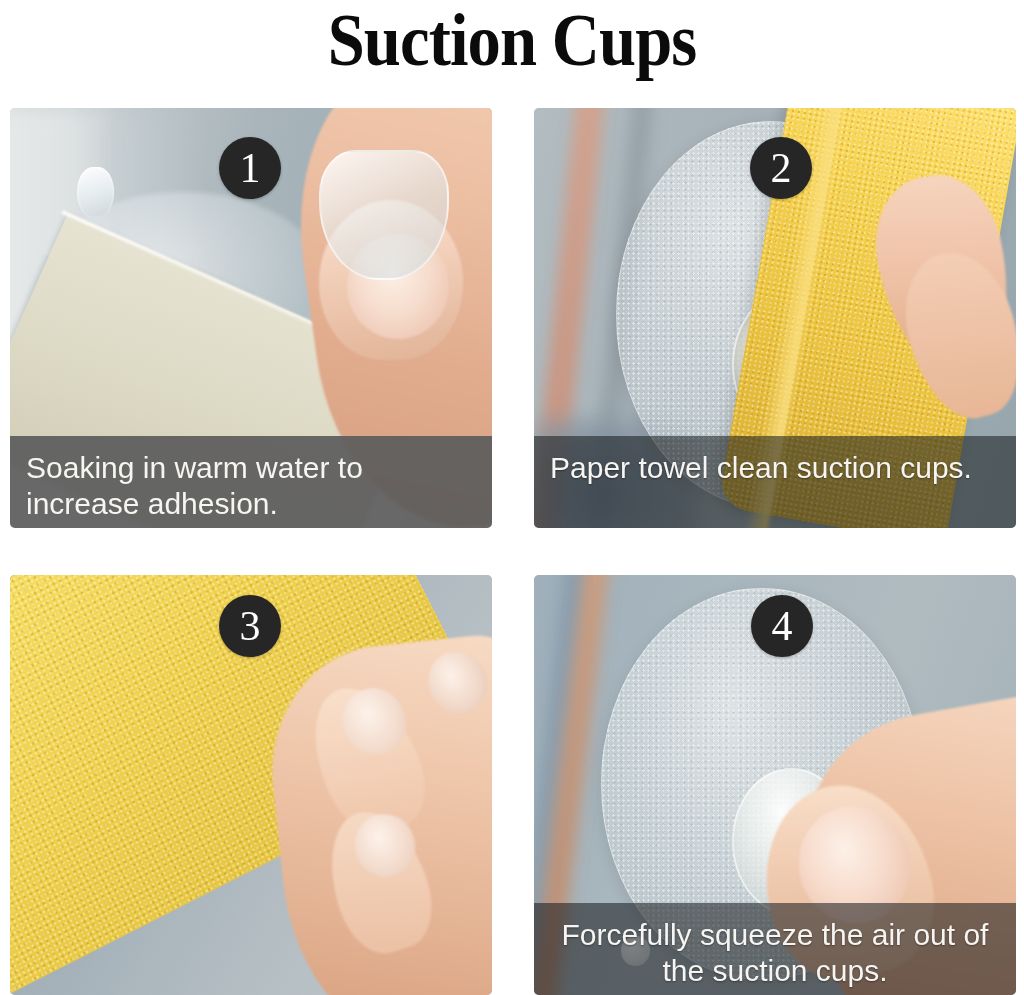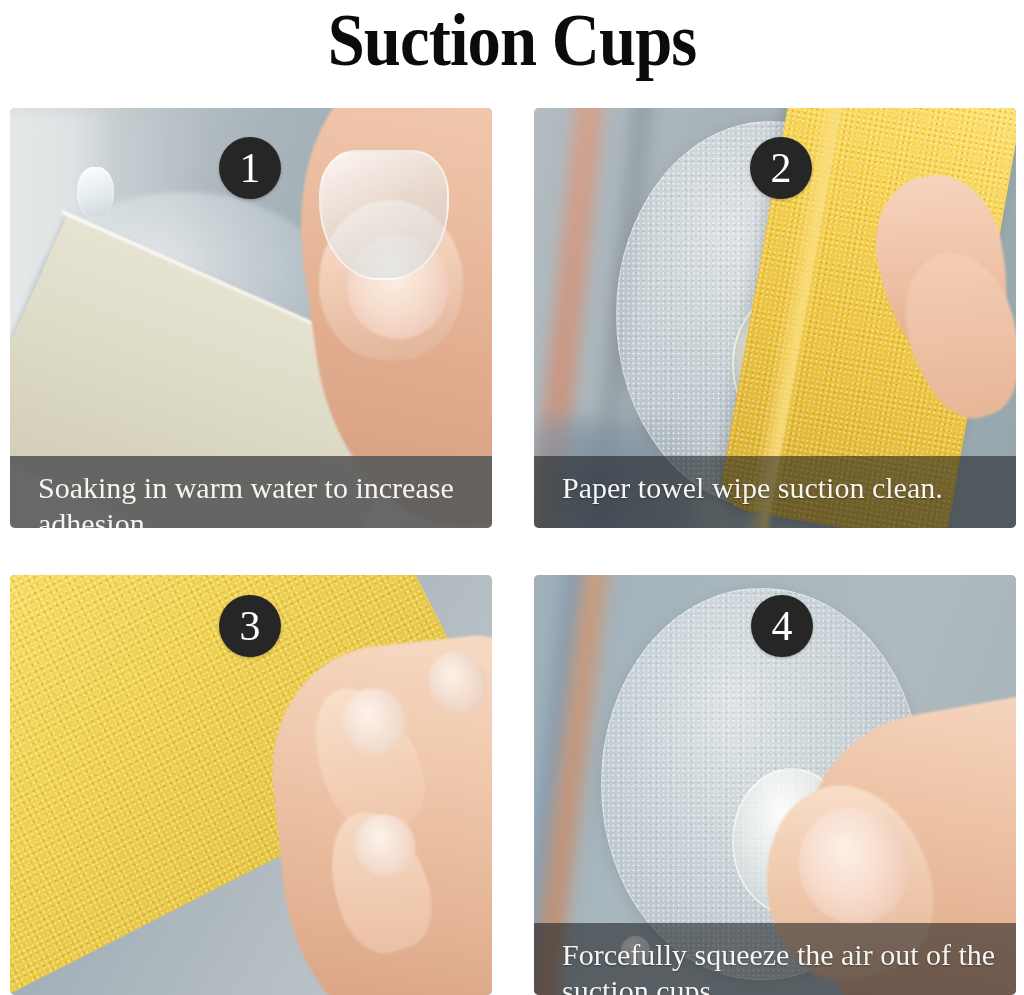--- a/index.html
+++ b/index.html
@@ -417,34 +417,34 @@
   }
   .p1 .badge{left:209px;top:29px;}
   .p2 .badge{left:216px;top:29px;}
   .p3 .badge{left:209px;top:20px;}
   .p4 .badge{left:217px;top:20px;}
 
   
   .caption{
     position:absolute;
     left:0;right:0;bottom:0;
-    padding:14px 16px 14px 28px;
+    padding:14px 16px 14px 16px;
     color:#f7f5f2;
-    font-family:Liberation Serif, serif;
+    font-family:Liberation Sans, sans-serif;
     font-size:30px;
     line-height:36px;
     z-index:7;
     text-shadow:0 1px 2px rgba(0,0,0,.38);
     box-sizing:border-box;
-    height:72px;
+    height:92px;
   }
   .p1 .caption{background:rgba(92,92,92,.93);text-shadow:none;}
   .p2 .caption{background:rgba(22,26,28,.55);}
   .p3 .caption{background:rgba(48,42,18,.38);}
-  .p4 .caption{background:rgba(20,24,28,.55);}
+  .p4 .caption{background:rgba(20,24,28,.55);text-align:center;}
 </style>
 </head>
 <body>
 
 <div class="page-title">Suction Cups</div>
 
 <div class="grid">
 
   <div class="panel p1">
     <div class="photo">
@@ -478,21 +478,21 @@
       <div class="layer dot-tr"></div>
       <div class="layer knob"></div>
       <div class="layer knob2"></div>
       <div class="layer towel"></div>
       <div class="layer towel-tex"></div>
       <div class="layer towel-edge"></div>
       <div class="layer fingers"></div>
       <div class="layer finger2"></div>
     </div>
     <div class="badge">2</div>
-    <div class="caption">Paper towel wipe suction clean.</div>
+    <div class="caption">Paper towel clean suction cups.</div>
   </div>
 
   <div class="panel p3">
     <div class="photo">
       <div class="layer bg"></div>
       <div class="layer bgdark"></div>
       <div class="layer bgpink"></div>
       <div class="layer towel"></div>
       <div class="layer towel-tex"></div>
 

